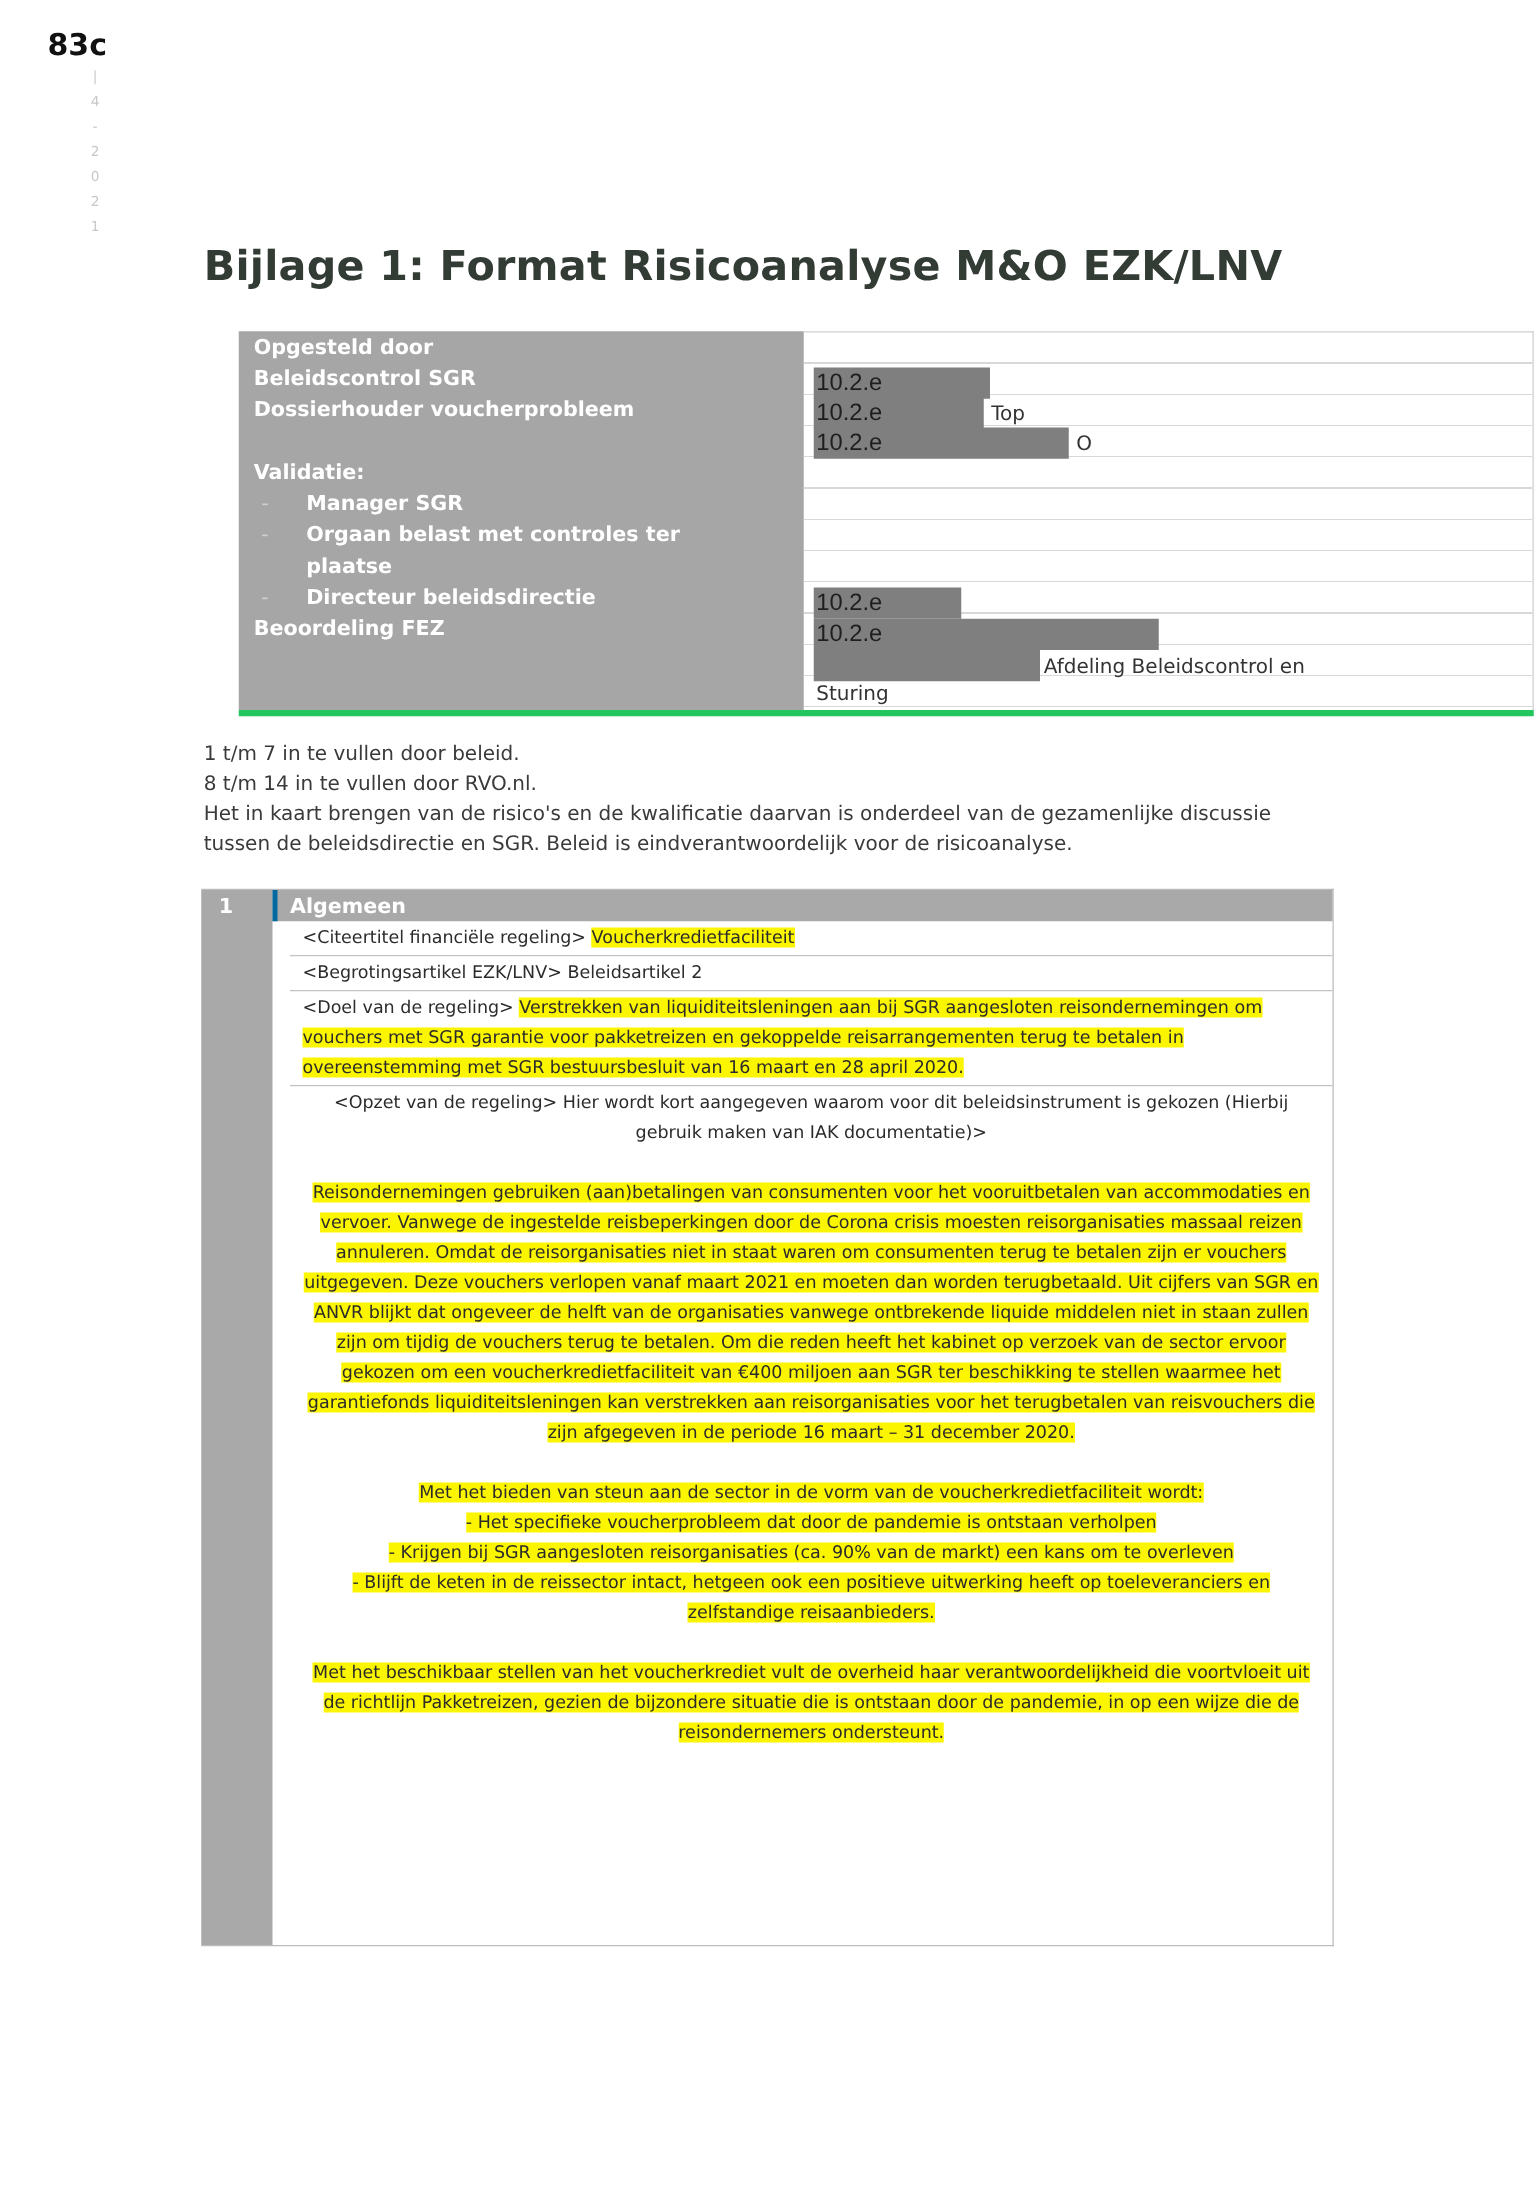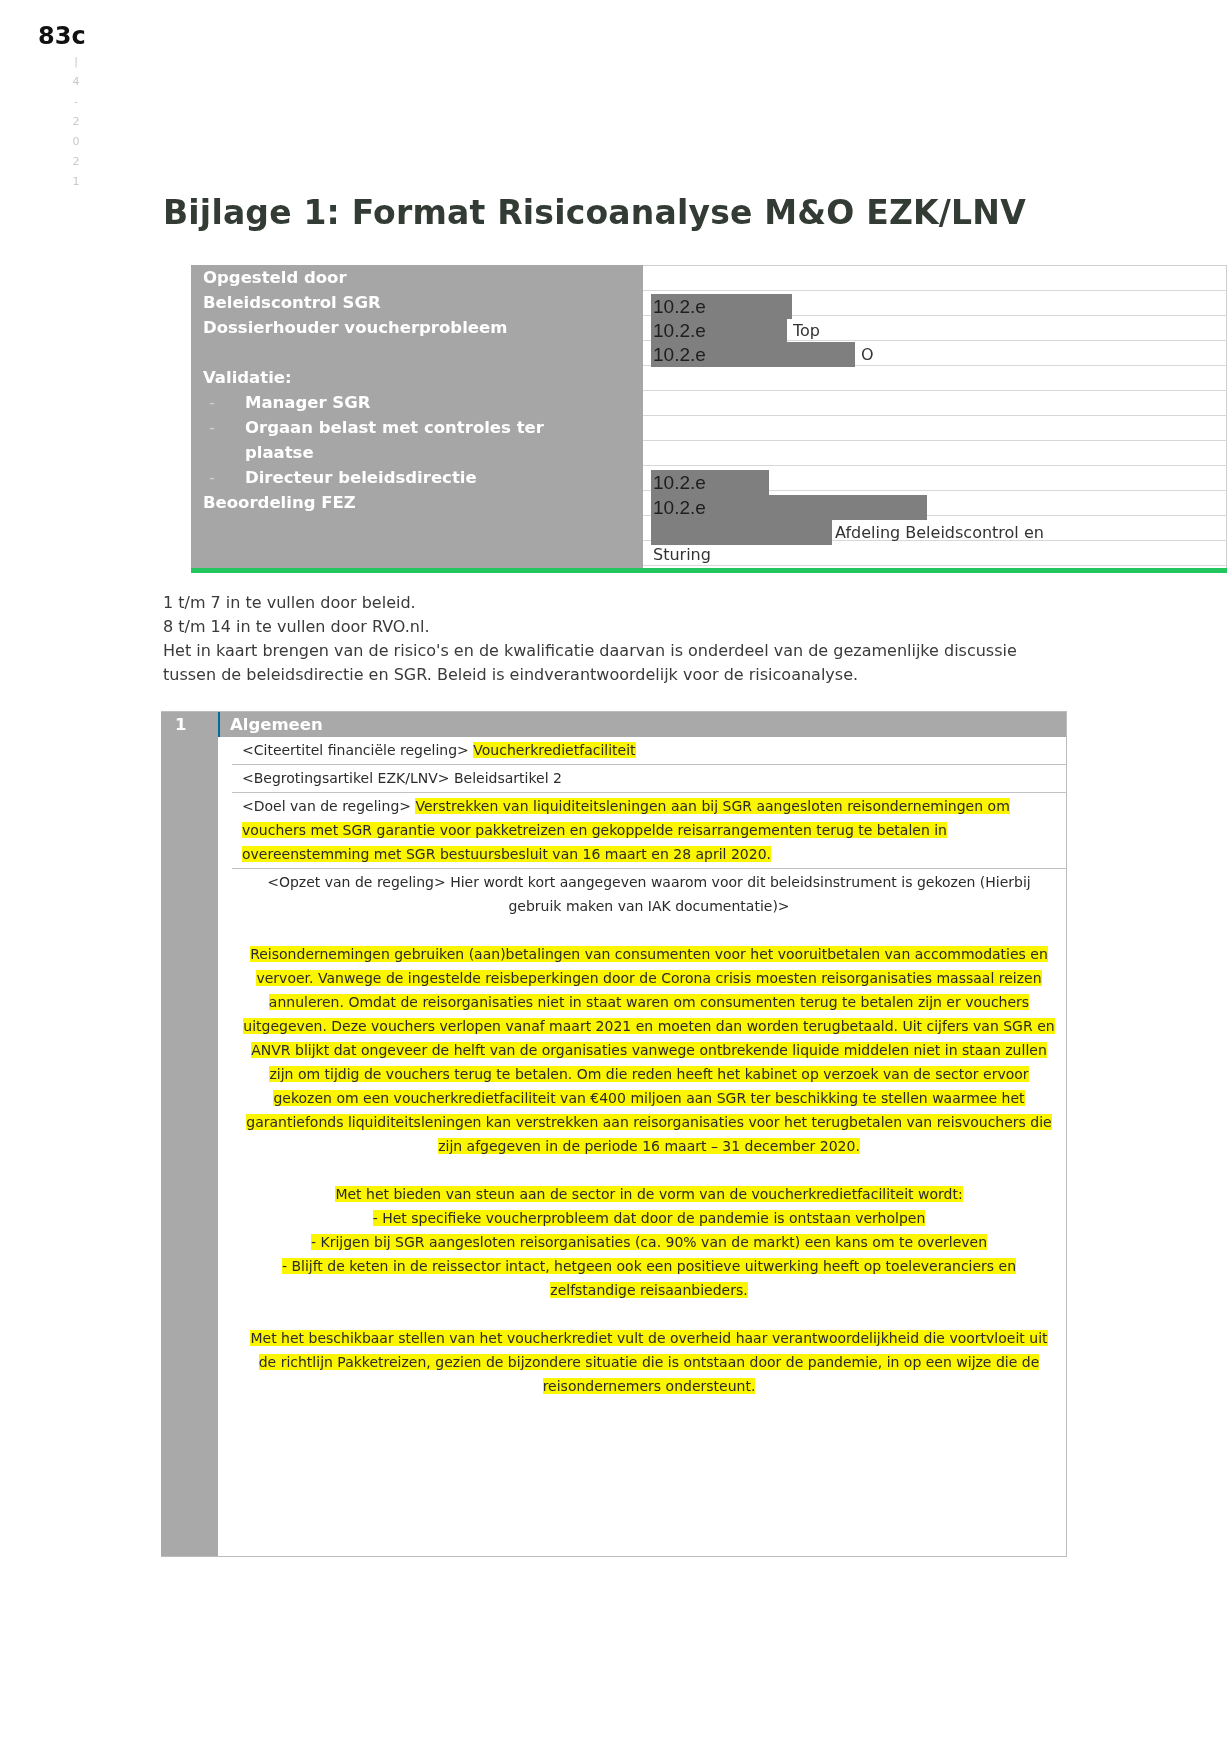--- a/index.html
+++ b/index.html
@@ -54,21 +54,21 @@
     position: absolute; left: 161px; top: 711px; width: 905px; height: 844px;
     display: flex; border: 1px solid #bcbcbc; border-left: none;
   }
   .sec-num {
     width: 57px; background: #a9a9a9; color: #fff; font-weight: bold; font-size: 16.5px;
     padding: 3px 0 0 14px; box-sizing: border-box;
   }
   .sec-body { flex: 1; }
   .sec-head {
     background: #a9a9a9; color: #fff; font-weight: bold; font-size: 16.5px;
-    height: 25px; line-height: 25px; padding-left: 10px; border-left: 2px solid #0369a1;
+    height: 25px; line-height: 25px; padding-left: 10px; border-left: 4px solid #0369a1;
   }
   .sec-row {
     padding: 1px 10px 2px 10px; border-bottom: 1px solid #c2c2c2; font-size: 14px; line-height: 24px; margin-left: 14px;
   }
   .sec-row.last { border-bottom: none; padding-bottom: 0; text-align: center; }
   .hl { background: #fbf500; }
   .para { margin: 0; }
   .gap { height: 24px; }
 </style>
 </head>

